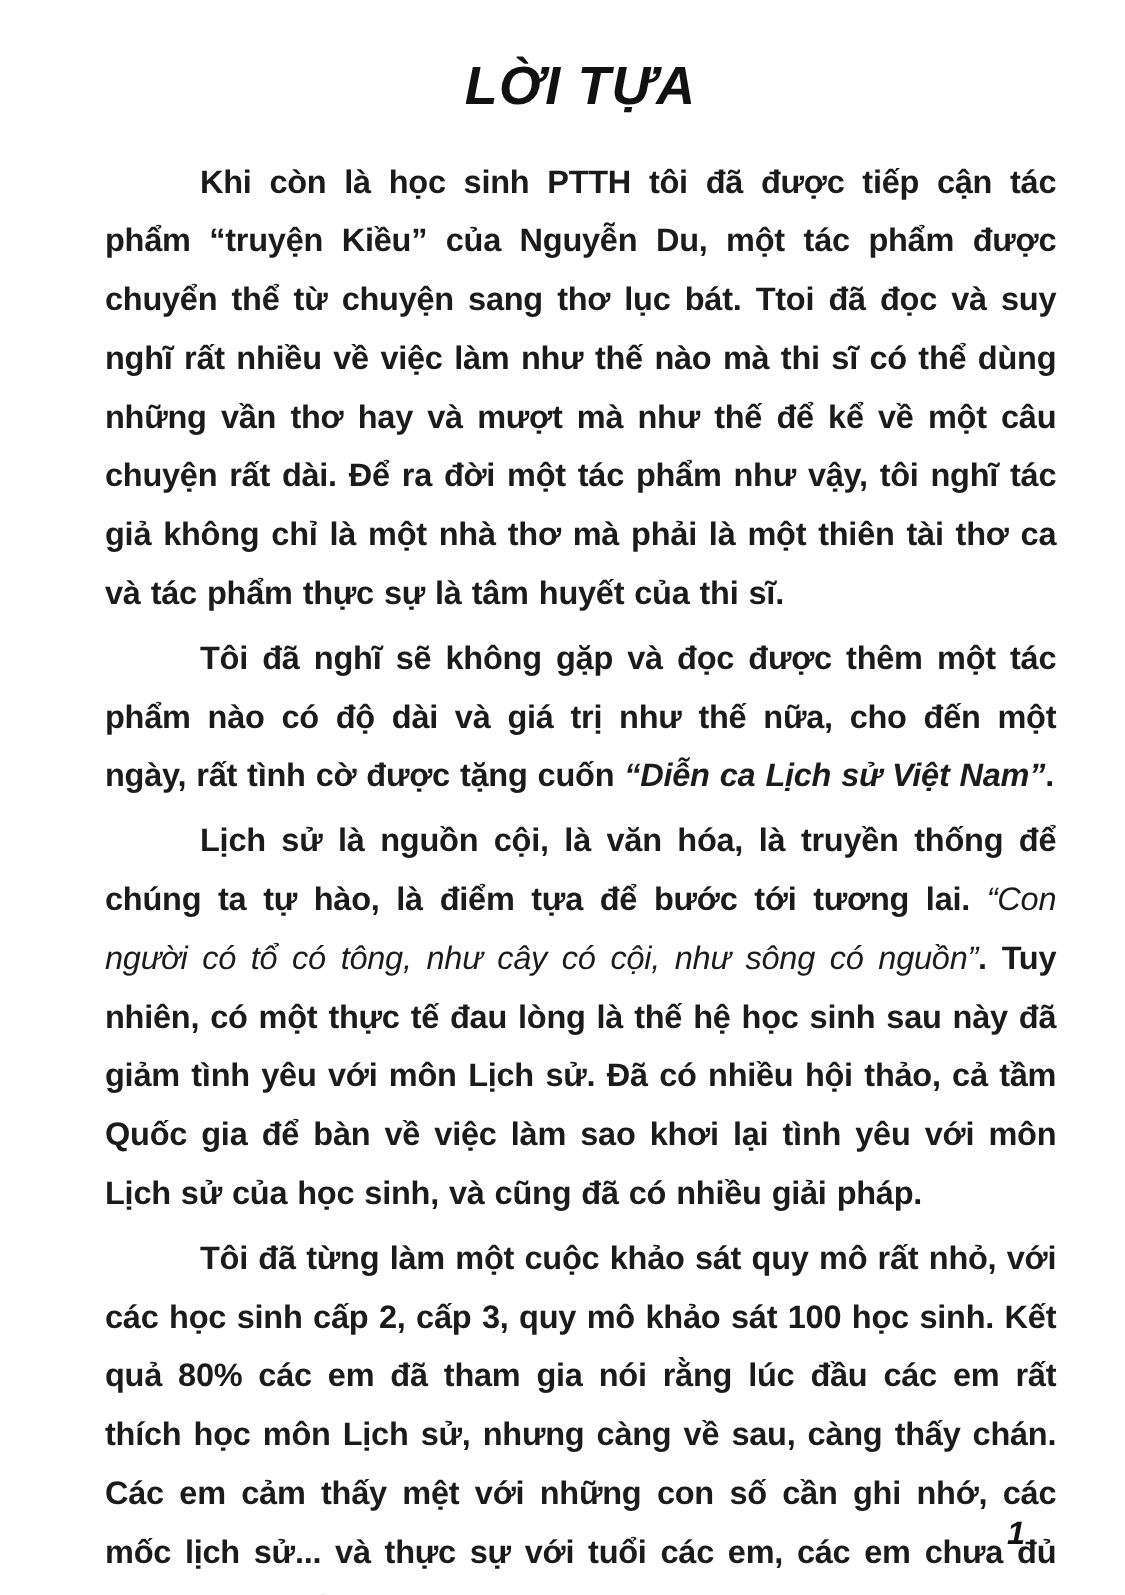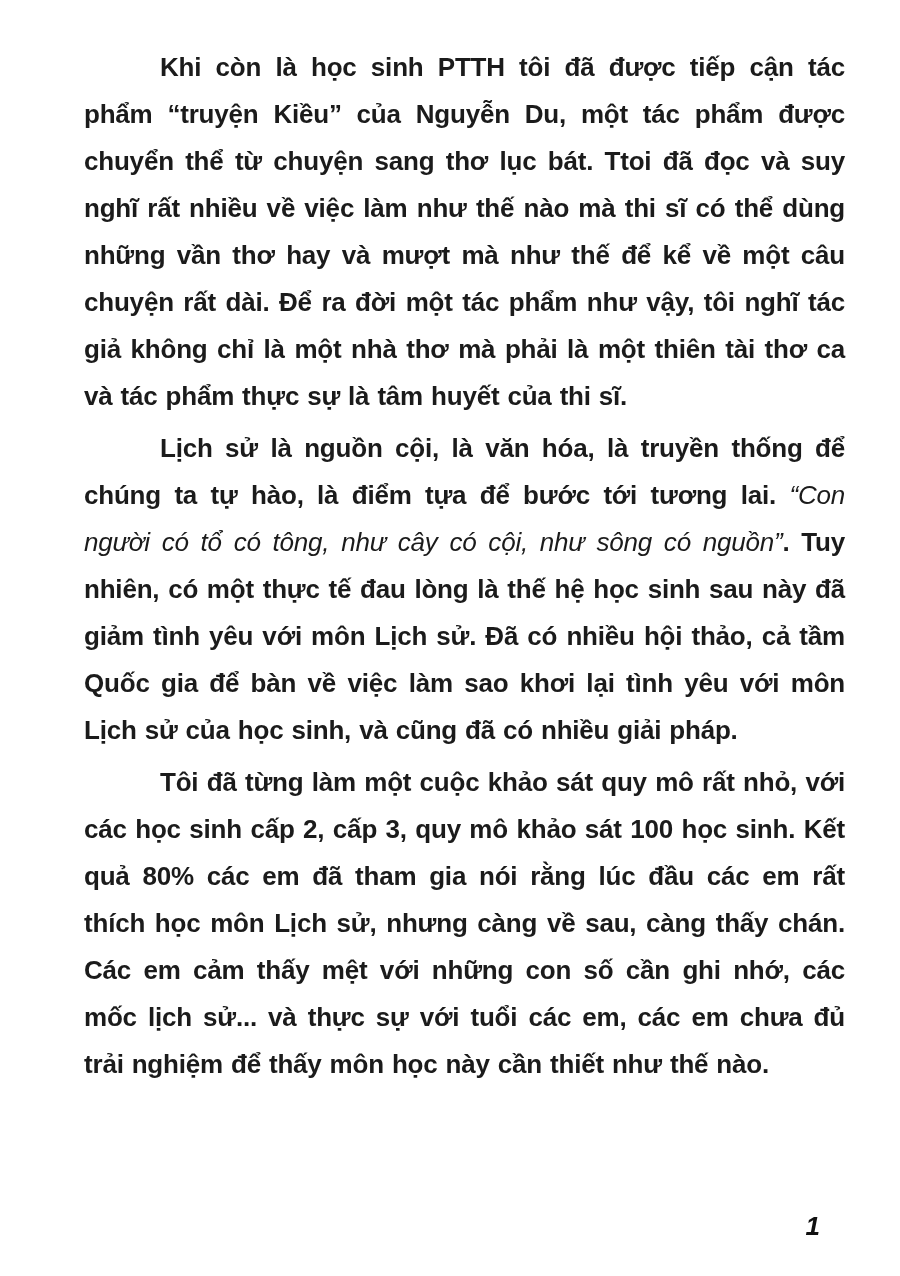--- a/index.html
+++ b/index.html
@@ -54,19 +54,21 @@
     font-size: 26px;
     font-weight: bold;
     font-style: italic;
     color: #111111;
   }
 </style>
 </head>
 <body>
 
 <div class="page">
+  <h1 class="title">LỜI TỰA</h1>
   <div class="body-text">
       <p><span class="run normal">Khi còn là học sinh PTTH tôi đã được tiếp cận tác phẩm “truyện Kiều” của Nguyễn Du, một tác phẩm được chuyển thể từ chuyện sang thơ lục bát. Ttoi đã đọc và suy nghĩ rất nhiều về việc làm như thế nào mà thi sĩ có thể dùng những vần thơ hay và mượt mà như thế để kể về một câu chuyện rất dài. Để ra đời một tác phẩm như vậy, tôi nghĩ tác giả không chỉ là một nhà thơ mà phải là một thiên tài thơ ca và tác phẩm thực sự là tâm huyết của thi sĩ.</span></p>
+      <p><span class="run normal">Tôi đã nghĩ sẽ không gặp và đọc được thêm một tác phẩm nào có độ dài và giá trị như thế nữa, cho đến một ngày, rất tình cờ được tặng cuốn </span><span class="run bold-italic">“Diễn ca Lịch sử Việt Nam”</span><span class="run normal">.</span></p>
       <p><span class="run normal">Lịch sử là nguồn cội, là văn hóa, là truyền thống để chúng ta tự hào, là điểm tựa để bước tới tương lai. </span><span class="run italic">“Con người có tổ có tông, như cây có cội, như sông có nguồn”</span><span class="run normal">. Tuy nhiên, có một thực tế đau lòng là thế hệ học sinh sau này đã giảm tình yêu với môn Lịch sử. Đã có nhiều hội thảo, cả tầm Quốc gia để bàn về việc làm sao khơi lại tình yêu với môn Lịch sử của học sinh, và cũng đã có nhiều giải pháp.</span></p>
       <p><span class="run normal">Tôi đã từng làm một cuộc khảo sát quy mô rất nhỏ, với các học sinh cấp 2, cấp 3, quy mô khảo sát 100 học sinh. Kết quả 80% các em đã tham gia nói rằng lúc đầu các em rất thích học môn Lịch sử, nhưng càng về sau, càng thấy chán. Các em cảm thấy mệt với những con số cần ghi nhớ, các mốc lịch sử... và thực sự với tuổi các em, các em chưa đủ trải nghiệm để thấy môn học này cần thiết như thế nào.</span></p>
     </div>
   <div class="pagenum">1</div>
 </div>
 
 </body></html>

